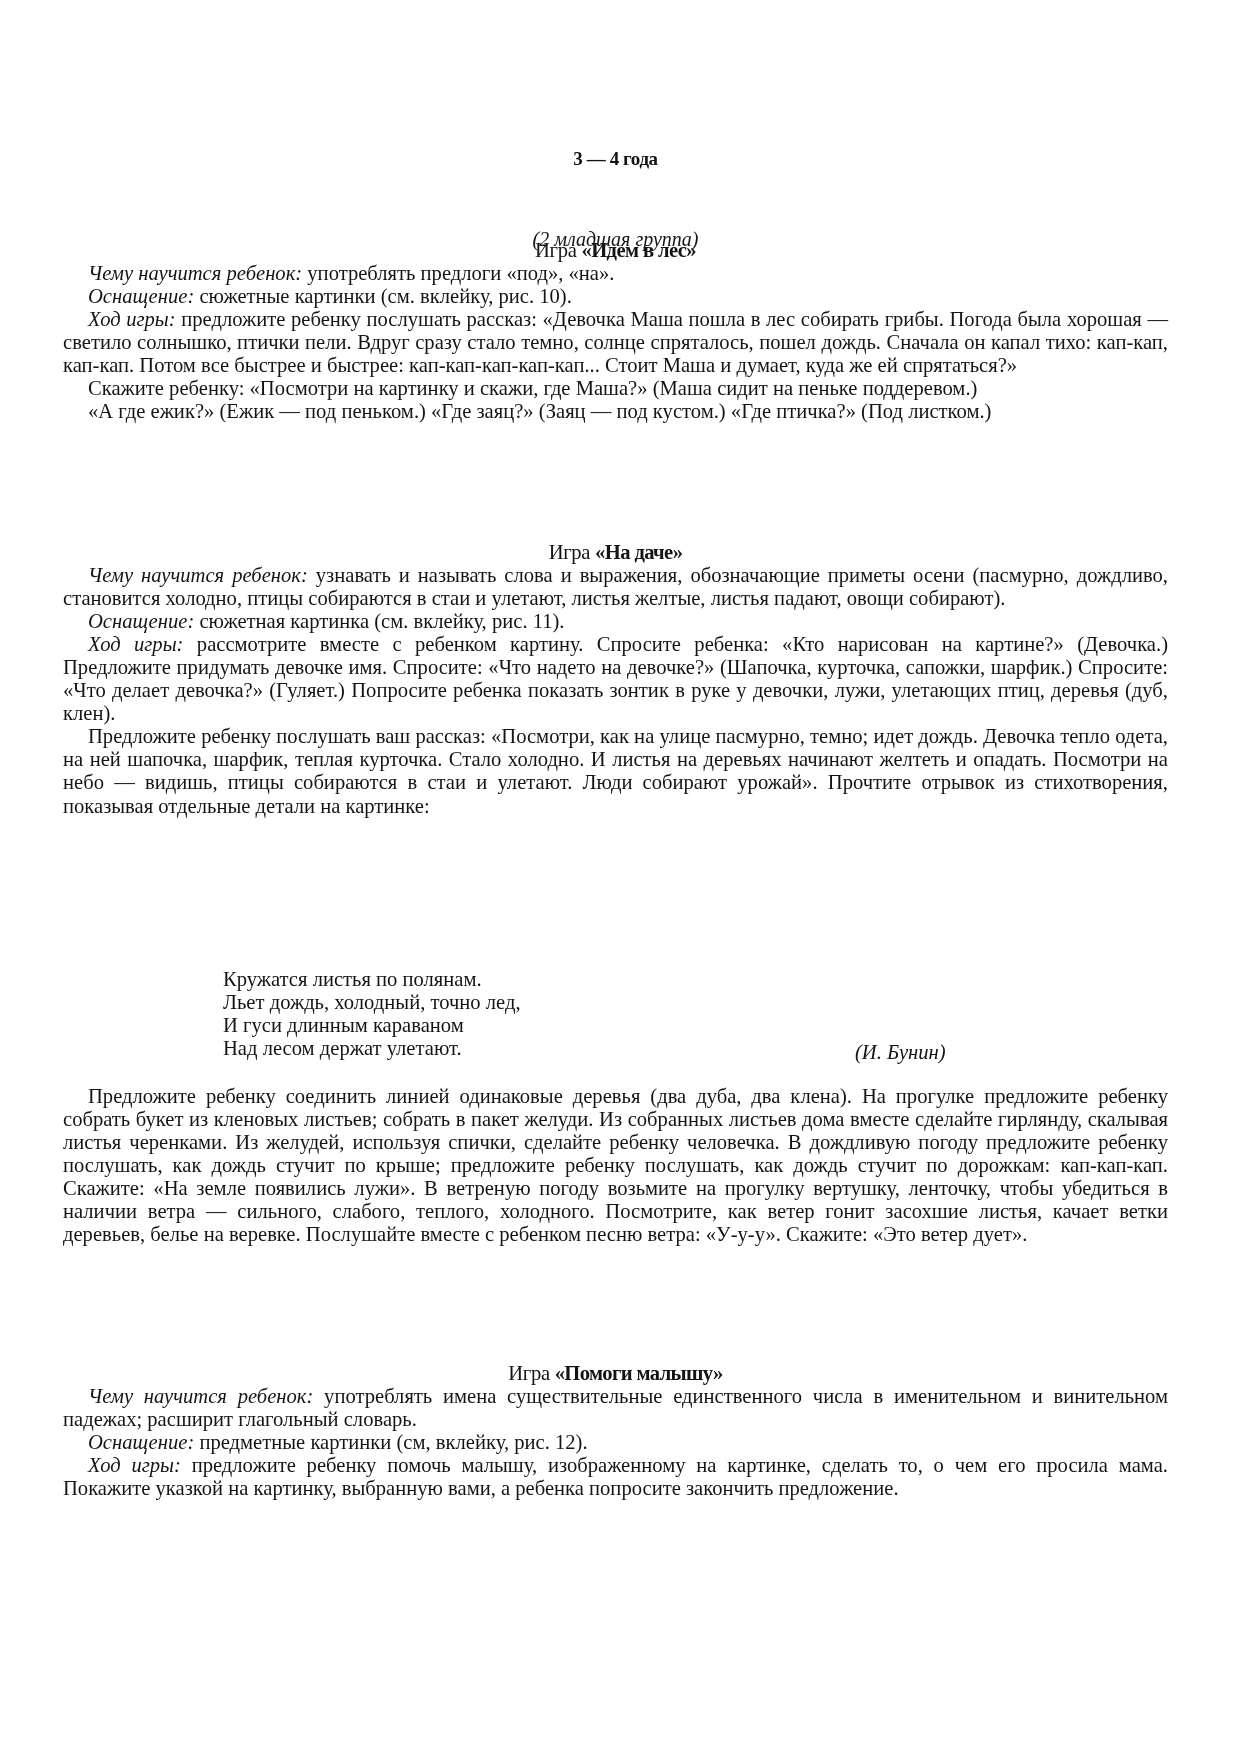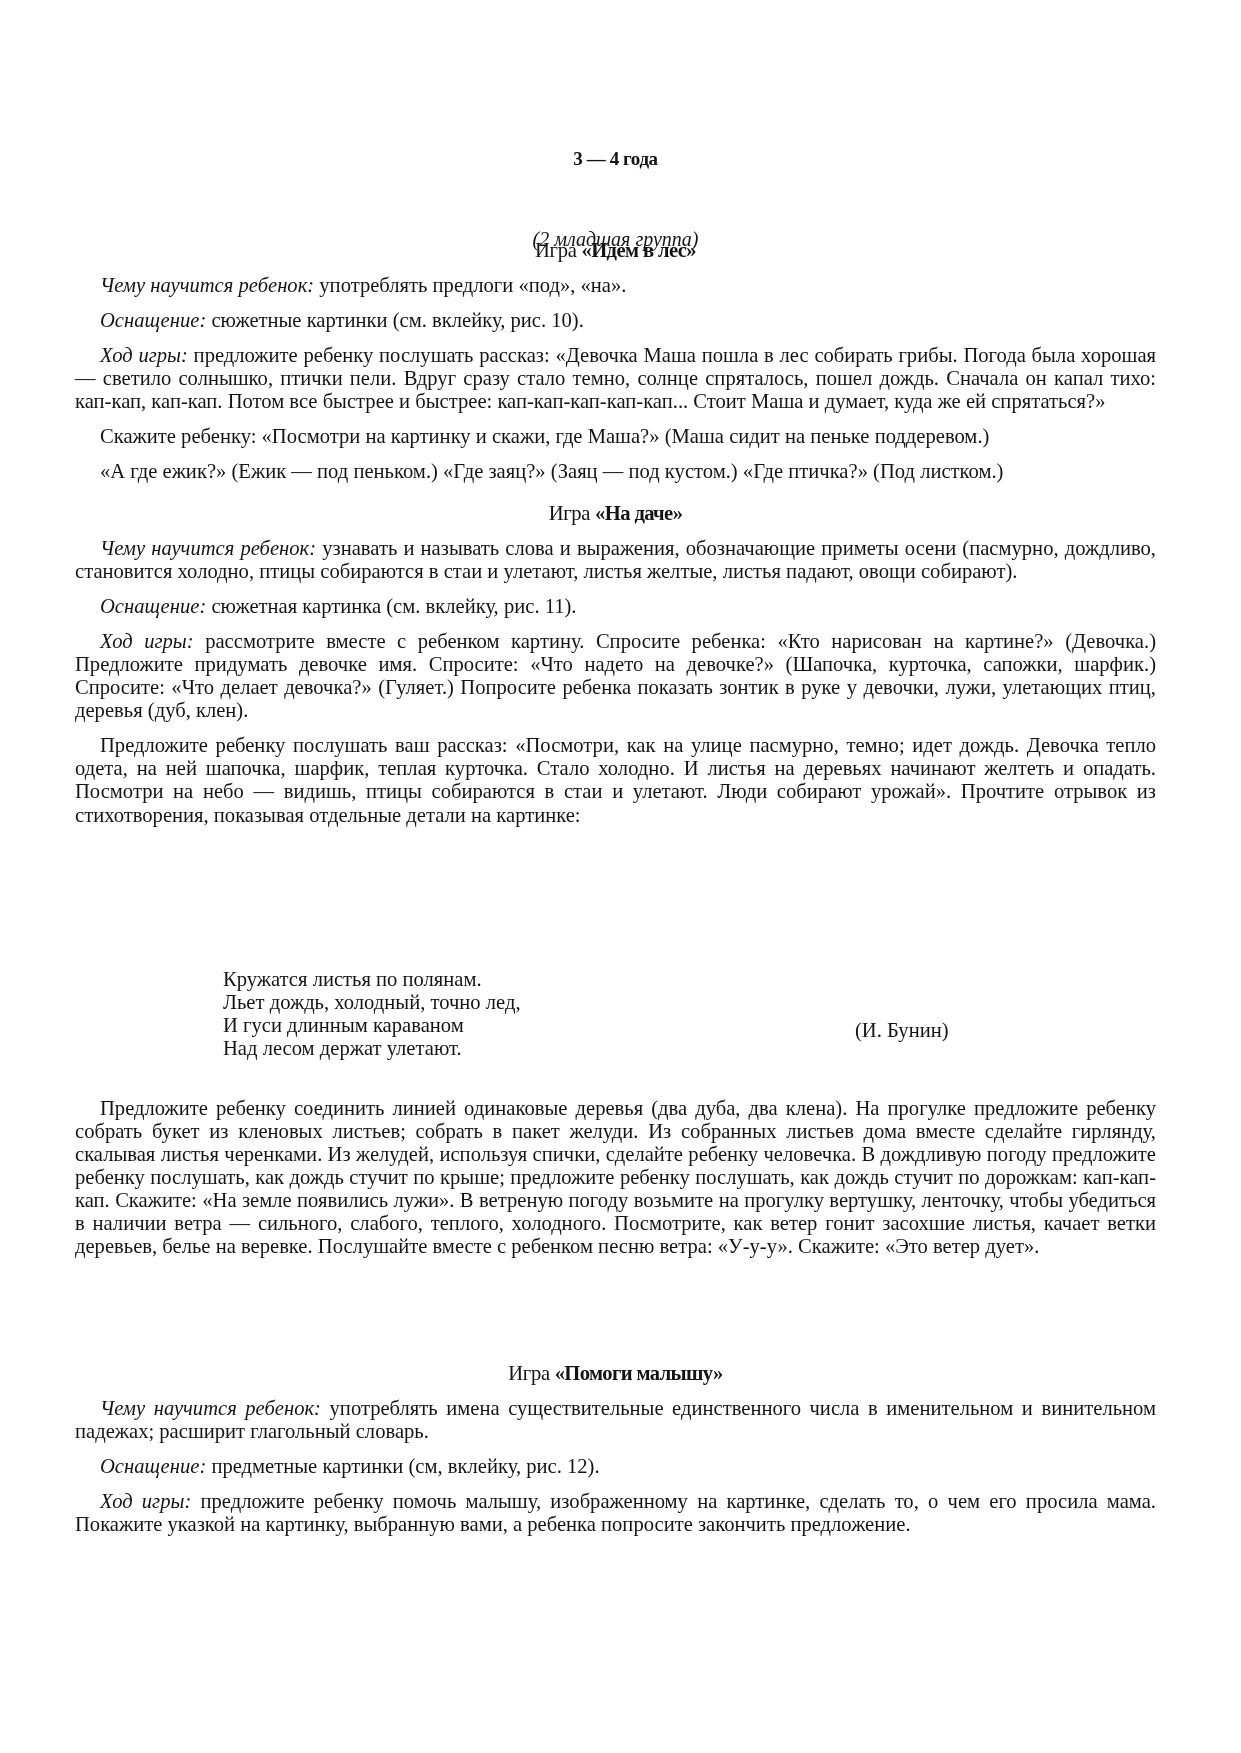--- a/index.html
+++ b/index.html
@@ -56,21 +56,21 @@
       font-weight: normal;
       font-size: 20.6px;
       line-height: 23.05px;
       letter-spacing: -0.3px;
     }
     .heading b {
       font-weight: bold;
       letter-spacing: -0.6px;
     }
     p {
-      margin: 12px;
+      margin: 0;
       text-align: justify;
       text-indent: 25px;
       font-family: Liberation Serif, serif;
     }
     p.last { text-align-last: left; }
     .lbl {
       font-style: italic;
     }
     .poem {
       position: absolute;
@@ -80,21 +80,22 @@
       font-size: 20.6px;
       line-height: 23.05px;
     }
     .poem-line {
       display: block;
       white-space: nowrap;
     }
     .poem-author {
       position: absolute;
       left: 632px;
-      top: 51px;
+      top: 73px;
+      font-style: italic;
       white-space: nowrap;
       text-align: right;
     }
     .list-line {
       display: block;
       padding-left: 25px;
       white-space: nowrap;
     }
   </style>
 </head>
@@ -119,21 +120,21 @@
       <span>сюжетные картинки (см. вклейку, рис. 10).</span>
     </p>
     <p class="last">
       <span class="lbl">Ход игры:</span>
       <span>предложите ребенку послушать рассказ: «Девочка Маша пошла в лес собирать грибы. Погода была хорошая — светило солнышко, птички пели. Вдруг сразу стало темно, солнце спряталось, пошел дождь. Сначала он капал тихо: кап-кап, кап-кап. Потом все быстрее и быстрее: кап-кап-кап-кап-кап... Стоит Маша и думает, куда же ей спрятаться?»</span>
     </p>
     <p class="last">Скажите ребенку: «Посмотри на картинку и скажи, где Маша?» (Маша сидит на пеньке поддеревом.)</p>
     <p class="last">«А где ежик?» (Ежик — под пеньком.) «Где заяц?» (Заяц — под кустом.) «Где птичка?» (Под листком.)</p>
   </div>
 
-  <div class="section" style="top:502px;">
+  <div class="section" style="top:541px;">
     <h2 class="heading">
       <span>Игра</span>
       <b>«На даче»</b>
     </h2>
     <p class="last">
       <span class="lbl">Чему научится ребенок:</span>
       <span>узнавать и называть слова и выражения, обозначающие приметы осени (пасмурно, дождливо, становится холодно, птицы собираются в стаи и улетают, листья желтые, листья падают, овощи собирают).</span>
     </p>
     <p class="last">
       <span class="lbl">Оснащение:</span>

